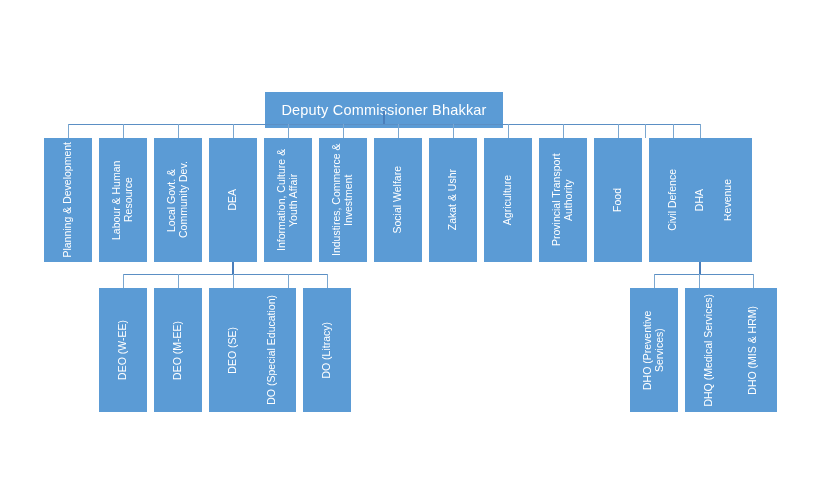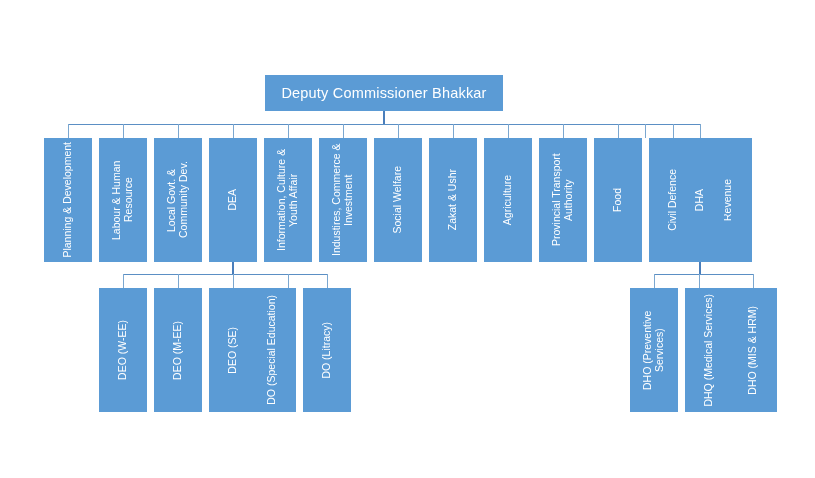--- a/index.html
+++ b/index.html
@@ -30,21 +30,21 @@
   }
   .node .label {
     color: #ffffff;
     line-height: 1.12;
     text-align: center;
     display: block;
   }
   
   .node-root {
     left: 265px;
-    top: 75px;
+    top: 92px;
     width: 238px;
     height: 36px;
   }
   .node-root .label {
     font-size: 14.5px;
     letter-spacing: 0.2px;
     white-space: nowrap;
   }
   
   .node-v .label {

